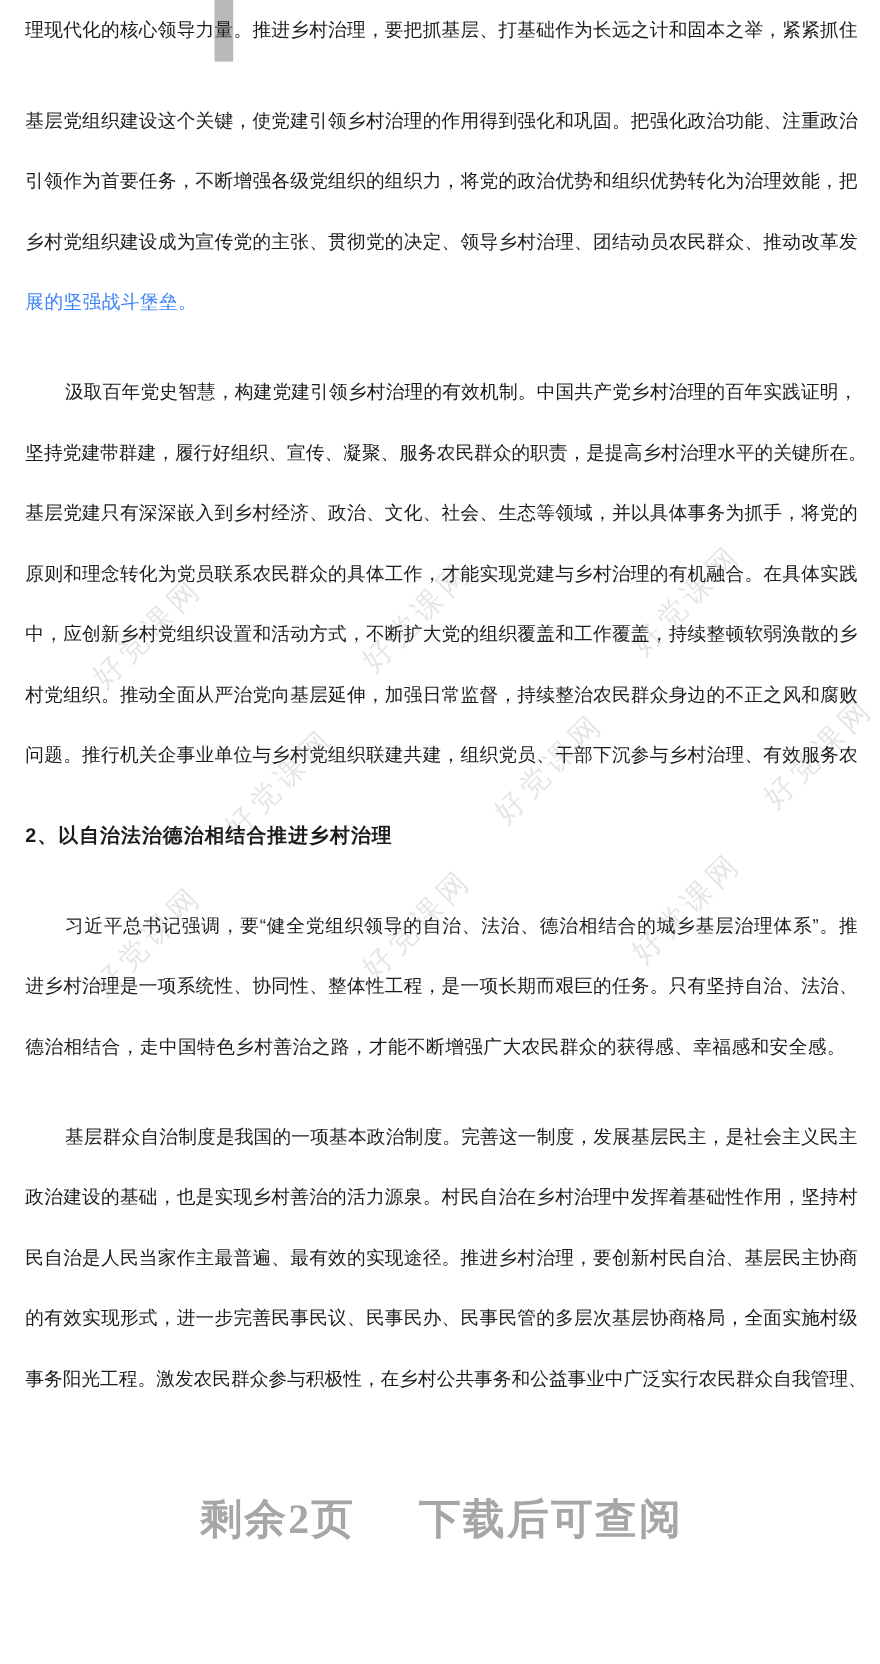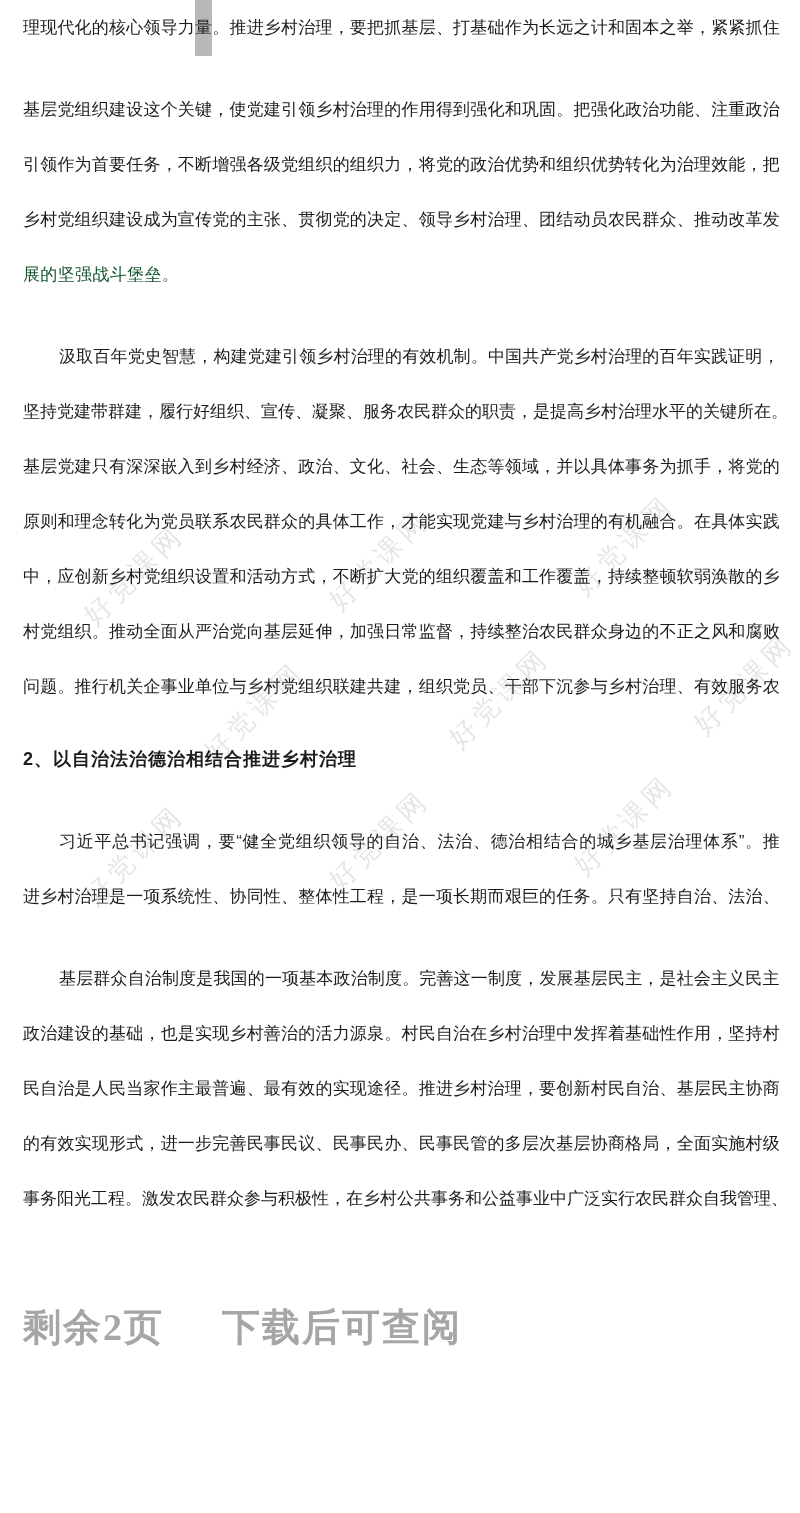--- a/index.html
+++ b/index.html
@@ -20,21 +20,21 @@
     white-space:nowrap;overflow:visible;
   }
   .line.justify{display:flex;justify-content:space-between;align-items:center;letter-spacing:0;}
   .line.justify span{display:inline-block;}
   .line.indent{padding-left:36px;}
   .para.heading{margin-top:18px;}
   .para.heading + .para{margin-top:27px;}
   .para.heading .line{text-align:left;font-weight:bold;font-size:18px;letter-spacing:1px;}
   .hl{padding:1px 0;}
   #preview-footer{
-    margin-top:75px;font-family:"Liberation Serif","DejaVu Serif",serif;
+    margin-top:75px;text-align:center;font-family:"Liberation Serif","DejaVu Serif",serif;
     font-weight:bold;font-size:38px;line-height:52px;letter-spacing:2px;
   }
   #preview-footer .gap{display:inline-block;width:58px;}
 </style>
 </head>
 <body>
 
 <div id="watermark-layer">
     <div class="wm" style="left: 70px; top: 557px; color: rgba(0, 0, 0, 0.1);">好党课网</div>
     <div class="wm" style="left: 315px; top: 542px; color: rgba(0, 0, 0, 0.1);">好党课网</div>
@@ -229,21 +229,21 @@
           <span>民</span>
           <span>群</span>
           <span>众</span>
           <span>、</span>
           <span>推</span>
           <span>动</span>
           <span>改</span>
           <span>革</span>
           <span>发</span>
         </div>
-        <div class="line" style="color: #14532d;">展的坚强战斗堡垒。</div>
+        <div class="line" style="color: #3b82f6;">展的坚强战斗堡垒。</div>
       </div>
       <div class="para">
         <div class="line justify indent" style="color: rgb(28, 28, 28);">
           <span>汲</span>
           <span>取</span>
           <span>百</span>
           <span>年</span>
           <span>党</span>
           <span>史</span>
           <span>智</span>
@@ -648,20 +648,21 @@
           <span>有</span>
           <span>坚</span>
           <span>持</span>
           <span>自</span>
           <span>治</span>
           <span>、</span>
           <span>法</span>
           <span>治</span>
           <span>、</span>
         </div>
+        <div class="line" style="color: rgb(28, 28, 28);">德治相结合，走中国特色乡村善治之路，才能不断增强广大农民群众的获得感、幸福感和安全感。</div>
       </div>
       <div class="para">
         <div class="line justify indent" style="color: rgb(28, 28, 28);">
           <span>基</span>
           <span>层</span>
           <span>群</span>
           <span>众</span>
           <span>自</span>
           <span>治</span>
           <span>制</span>

